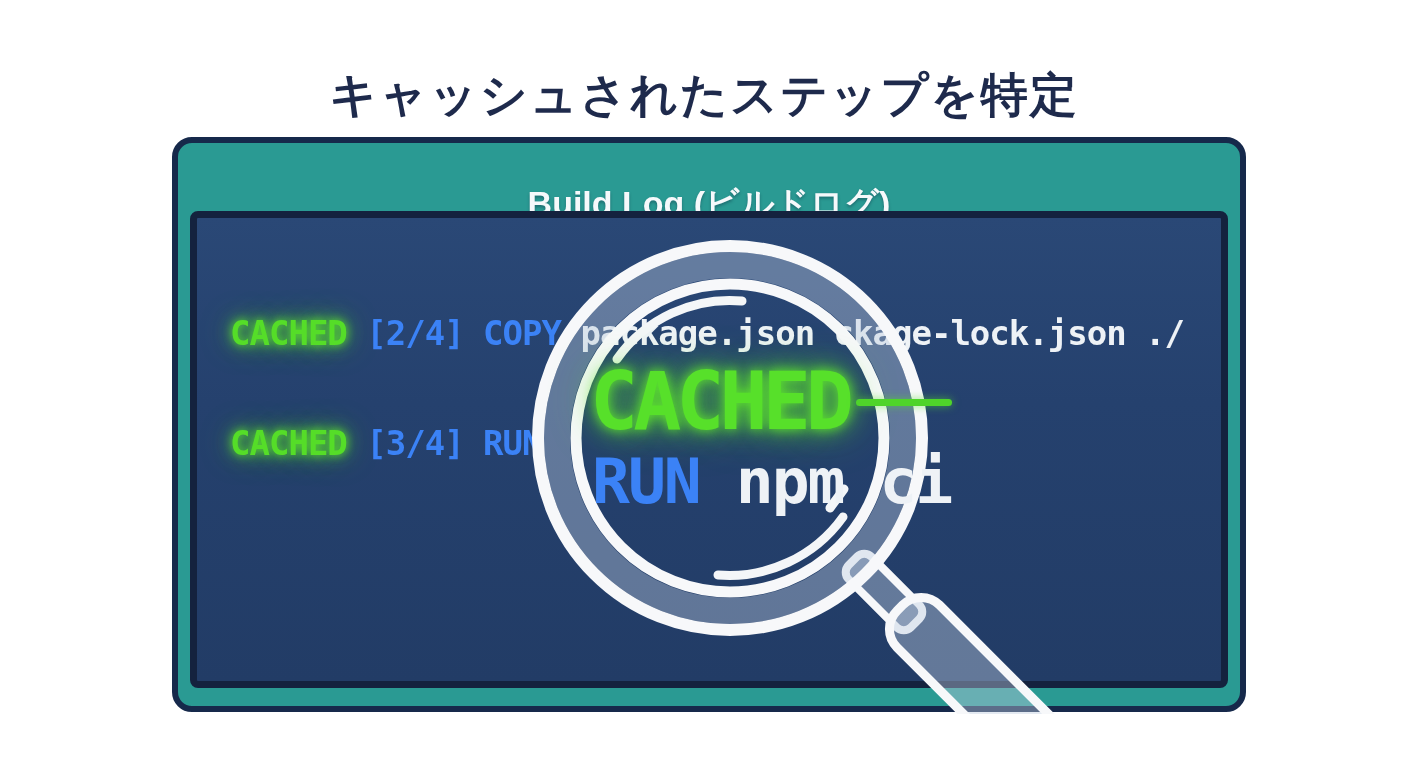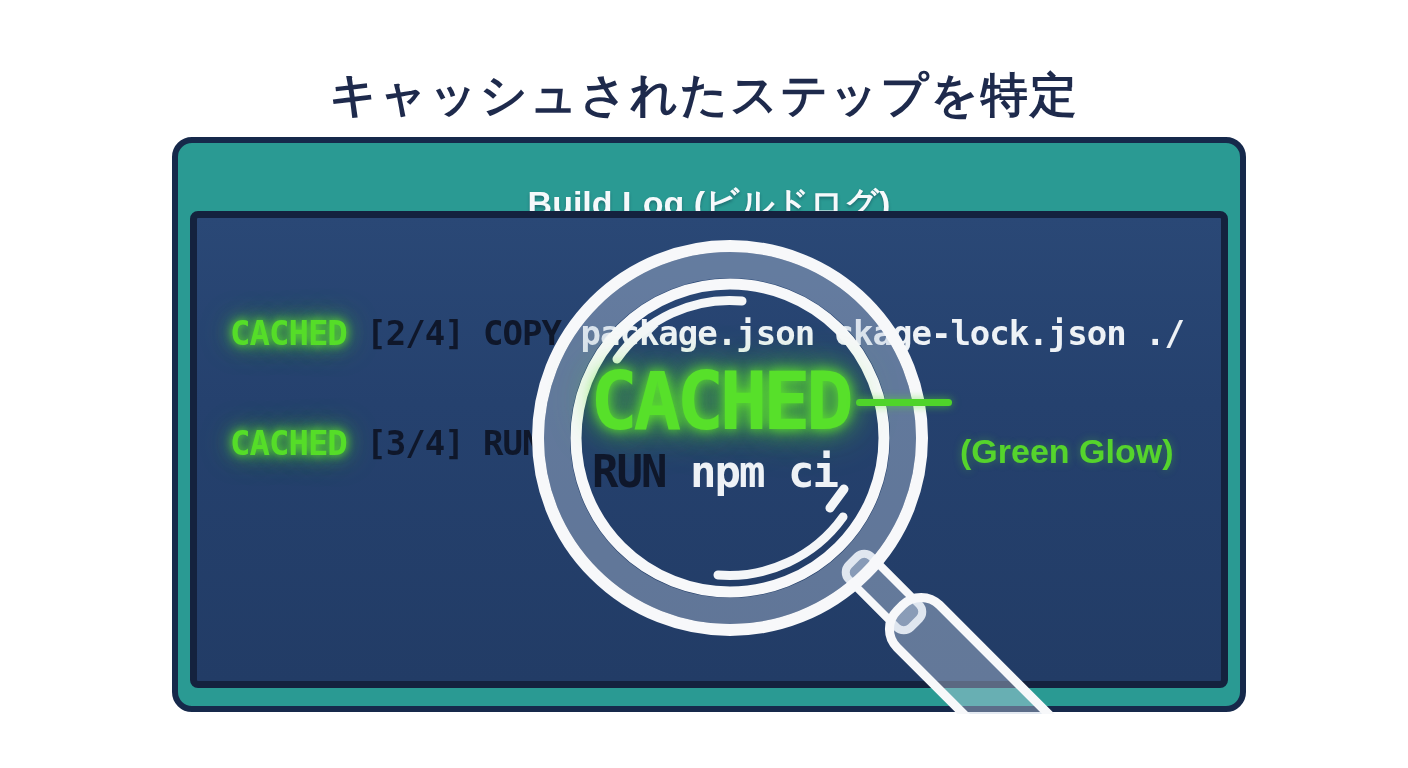--- a/index.html
+++ b/index.html
@@ -33,36 +33,36 @@
   .logline{
     position:absolute;left:230px;white-space:pre;
     font-family:"DejaVu Sans Mono","Liberation Mono",monospace;
     font-size:34px;font-weight:700;letter-spacing:-1px;line-height:1;
   }
   .t-cached{
     color:#55dd28;
     text-shadow:0 0 8px rgba(96,235,42,.95),0 0 18px rgba(96,235,42,.70),
                 0 0 34px rgba(96,235,42,.45);
   }
-  .t-blue{color:#0f172a;}
+  .t-blue{color:#3b82f6;}
   .t-white{color:#eef2f6;}
   
   #magnifier-svg{position:absolute;left:0;top:0;}
   
   .lens-big{
     position:absolute;left:590px;top:362px;line-height:1;white-space:pre;
     font-family:"DejaVu Sans Mono","Liberation Mono",monospace;
     font-size:80px;font-weight:700;letter-spacing:-5px;color:#57e02a;
     text-shadow:0 0 12px rgba(96,235,42,.95),0 0 26px rgba(96,235,42,.75),
                 0 0 48px rgba(96,235,42,.45);
   }
   .lens-cmd{
     position:absolute;left:592px;top:450px;line-height:1;white-space:pre;
     font-family:"DejaVu Sans Mono","Liberation Mono",monospace;
-    font-size:44px;font-weight:700;letter-spacing:-2px;
+    font-size:63px;font-weight:700;letter-spacing:-2px;
   }
   
   .connector{
     position:absolute;left:856px;top:399px;width:96px;height:7px;
     background:#4fd42a;border-radius:4px;
     box-shadow:0 0 8px rgba(90,225,45,.6);
   }
   .annot-jp{
     position:absolute;left:962px;top:378px;line-height:1.1;
     font-size:39px;font-weight:800;color:#55d42c;
@@ -114,15 +114,14 @@
     <path d="M 617,359 A 138,138 0 0 1 742,301" fill="none" stroke="#f4f6f8" stroke-width="9" stroke-linecap="round"></path>
     <path d="M 718,575 A 140,140 0 0 0 843,517" fill="none" stroke="#f4f6f8" stroke-width="9" stroke-linecap="round"></path>
     <path d="M 830,508 L 844,489" fill="none" stroke="#f4f6f8" stroke-width="9" stroke-linecap="round"></path>
   </svg>
 
   <div class="lens-big">CACHED</div>
   <div class="lens-cmd"><span class="t-blue">RUN</span><span class="t-white"> npm ci</span></div>
 
   <div class="connector"></div>
 
-  <div class="annot-en">(Green Glow)</div>
 
 </div>
 
 </body></html>

